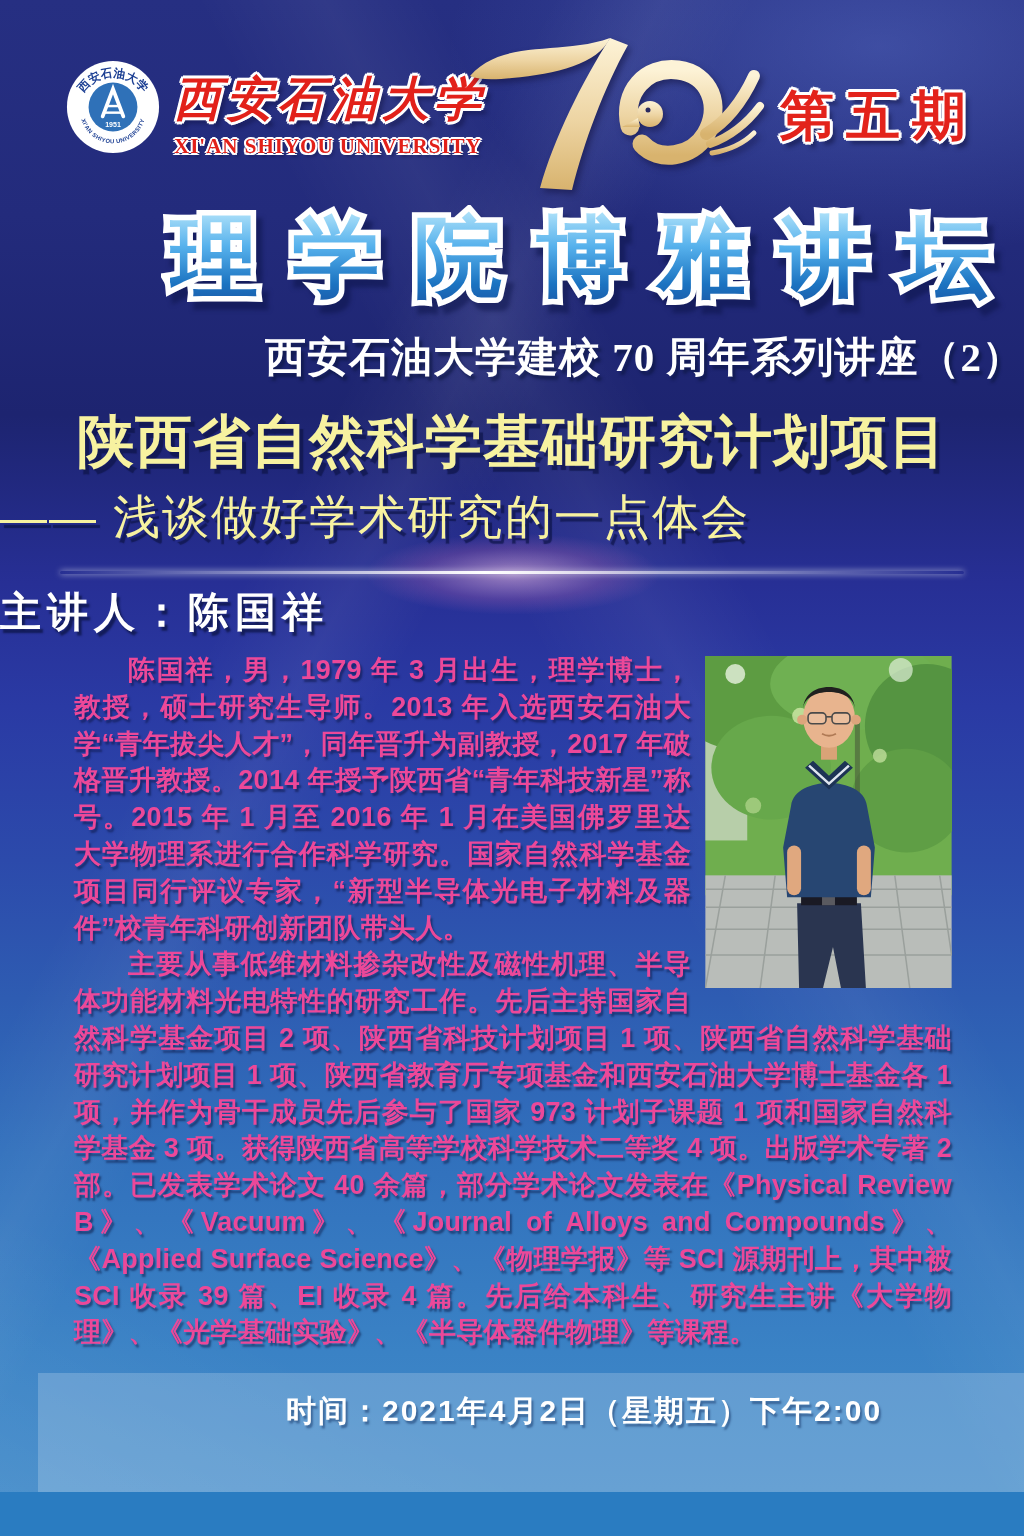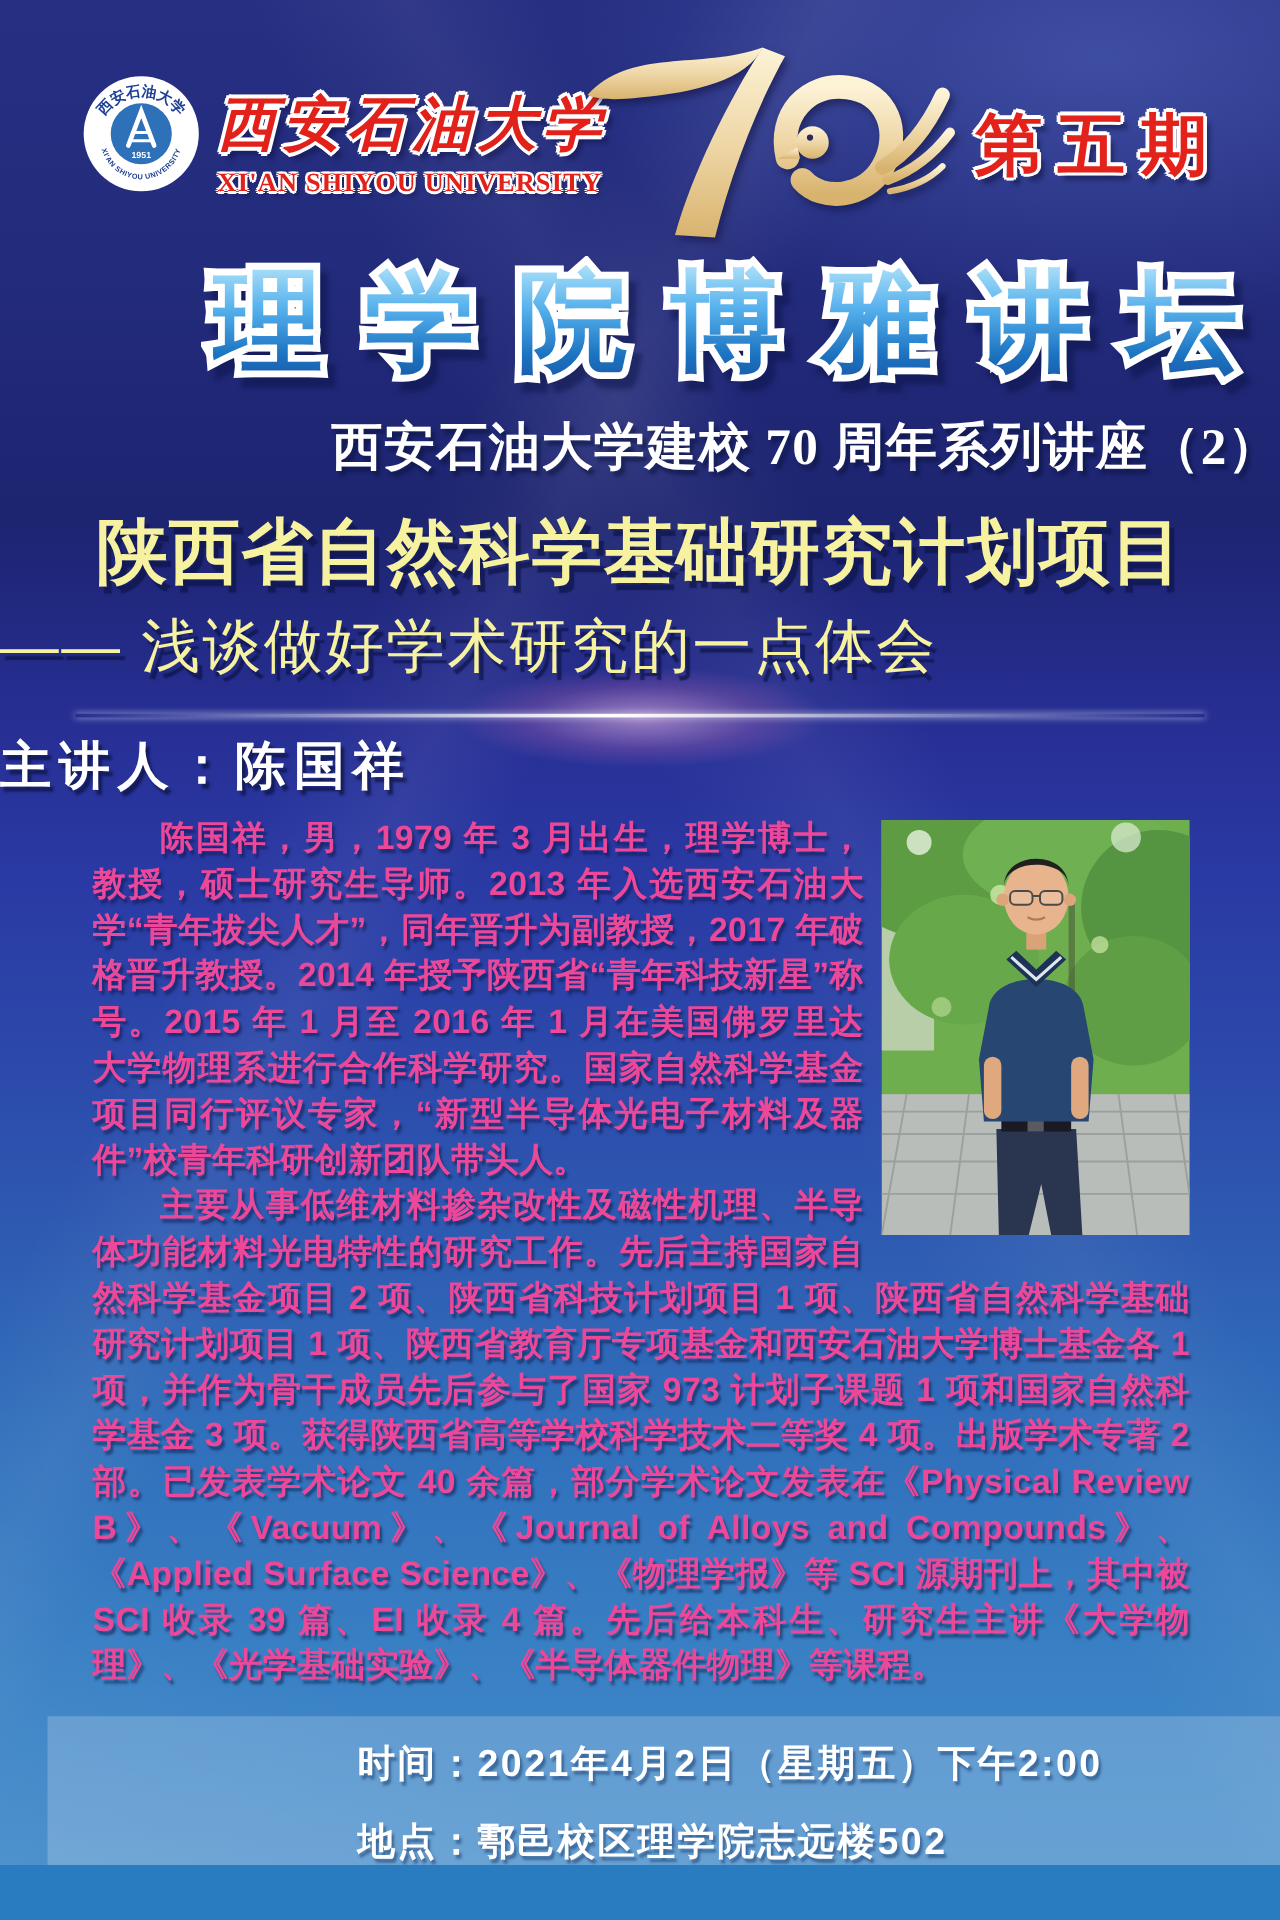--- a/index.html
+++ b/index.html
@@ -247,16 +247,15 @@
     </g>
   </svg>
 
   <p>陈国祥，男，1979 年 3 月出生，理学博士，教授，硕士研究生导师。2013 年入选西安石油大学“青年拔尖人才”，同年晋升为副教授，2017 年破格晋升教授。2014 年授予陕西省“青年科技新星”称号。2015 年 1 月至 2016 年 1 月在美国佛罗里达大学物理系进行合作科学研究。国家自然科学基金项目同行评议专家，“新型半导体光电子材料及器件”校青年科研创新团队带头人。</p>
   <p>主要从事低维材料掺杂改性及磁性机理、半导体功能材料光电特性的研究工作。先后主持国家自然科学基金项目 2 项、陕西省科技计划项目 1 项、陕西省自然科学基础研究计划项目 1 项、陕西省教育厅专项基金和西安石油大学博士基金各 1 项，并作为骨干成员先后参与了国家 973 计划子课题 1 项和国家自然科学基金 3 项。获得陕西省高等学校科学技术二等奖 4 项。出版学术专著 2 部。已发表学术论文 40 余篇，部分学术论文发表在《Physical Review B》、《Vacuum》、《Journal of Alloys and Compounds》、《Applied Surface Science》、《物理学报》等 SCI 源期刊上，其中被 SCI 收录 39 篇、EI 收录 4 篇。先后给本科生、研究生主讲《大学物理》、《光学基础实验》、《半导体器件物理》等课程。</p>
 </div>
 
 <div class="band">
   <div class="band-inner">
     <p class="band-line">时间：2021年4月2日（星期五）下午2:00</p>
-    <p class="band-line">地点：鄠邑校区理学院志远楼502</p>
   </div>
 </div>
 <div class="strip"></div>
 
 </body></html>

